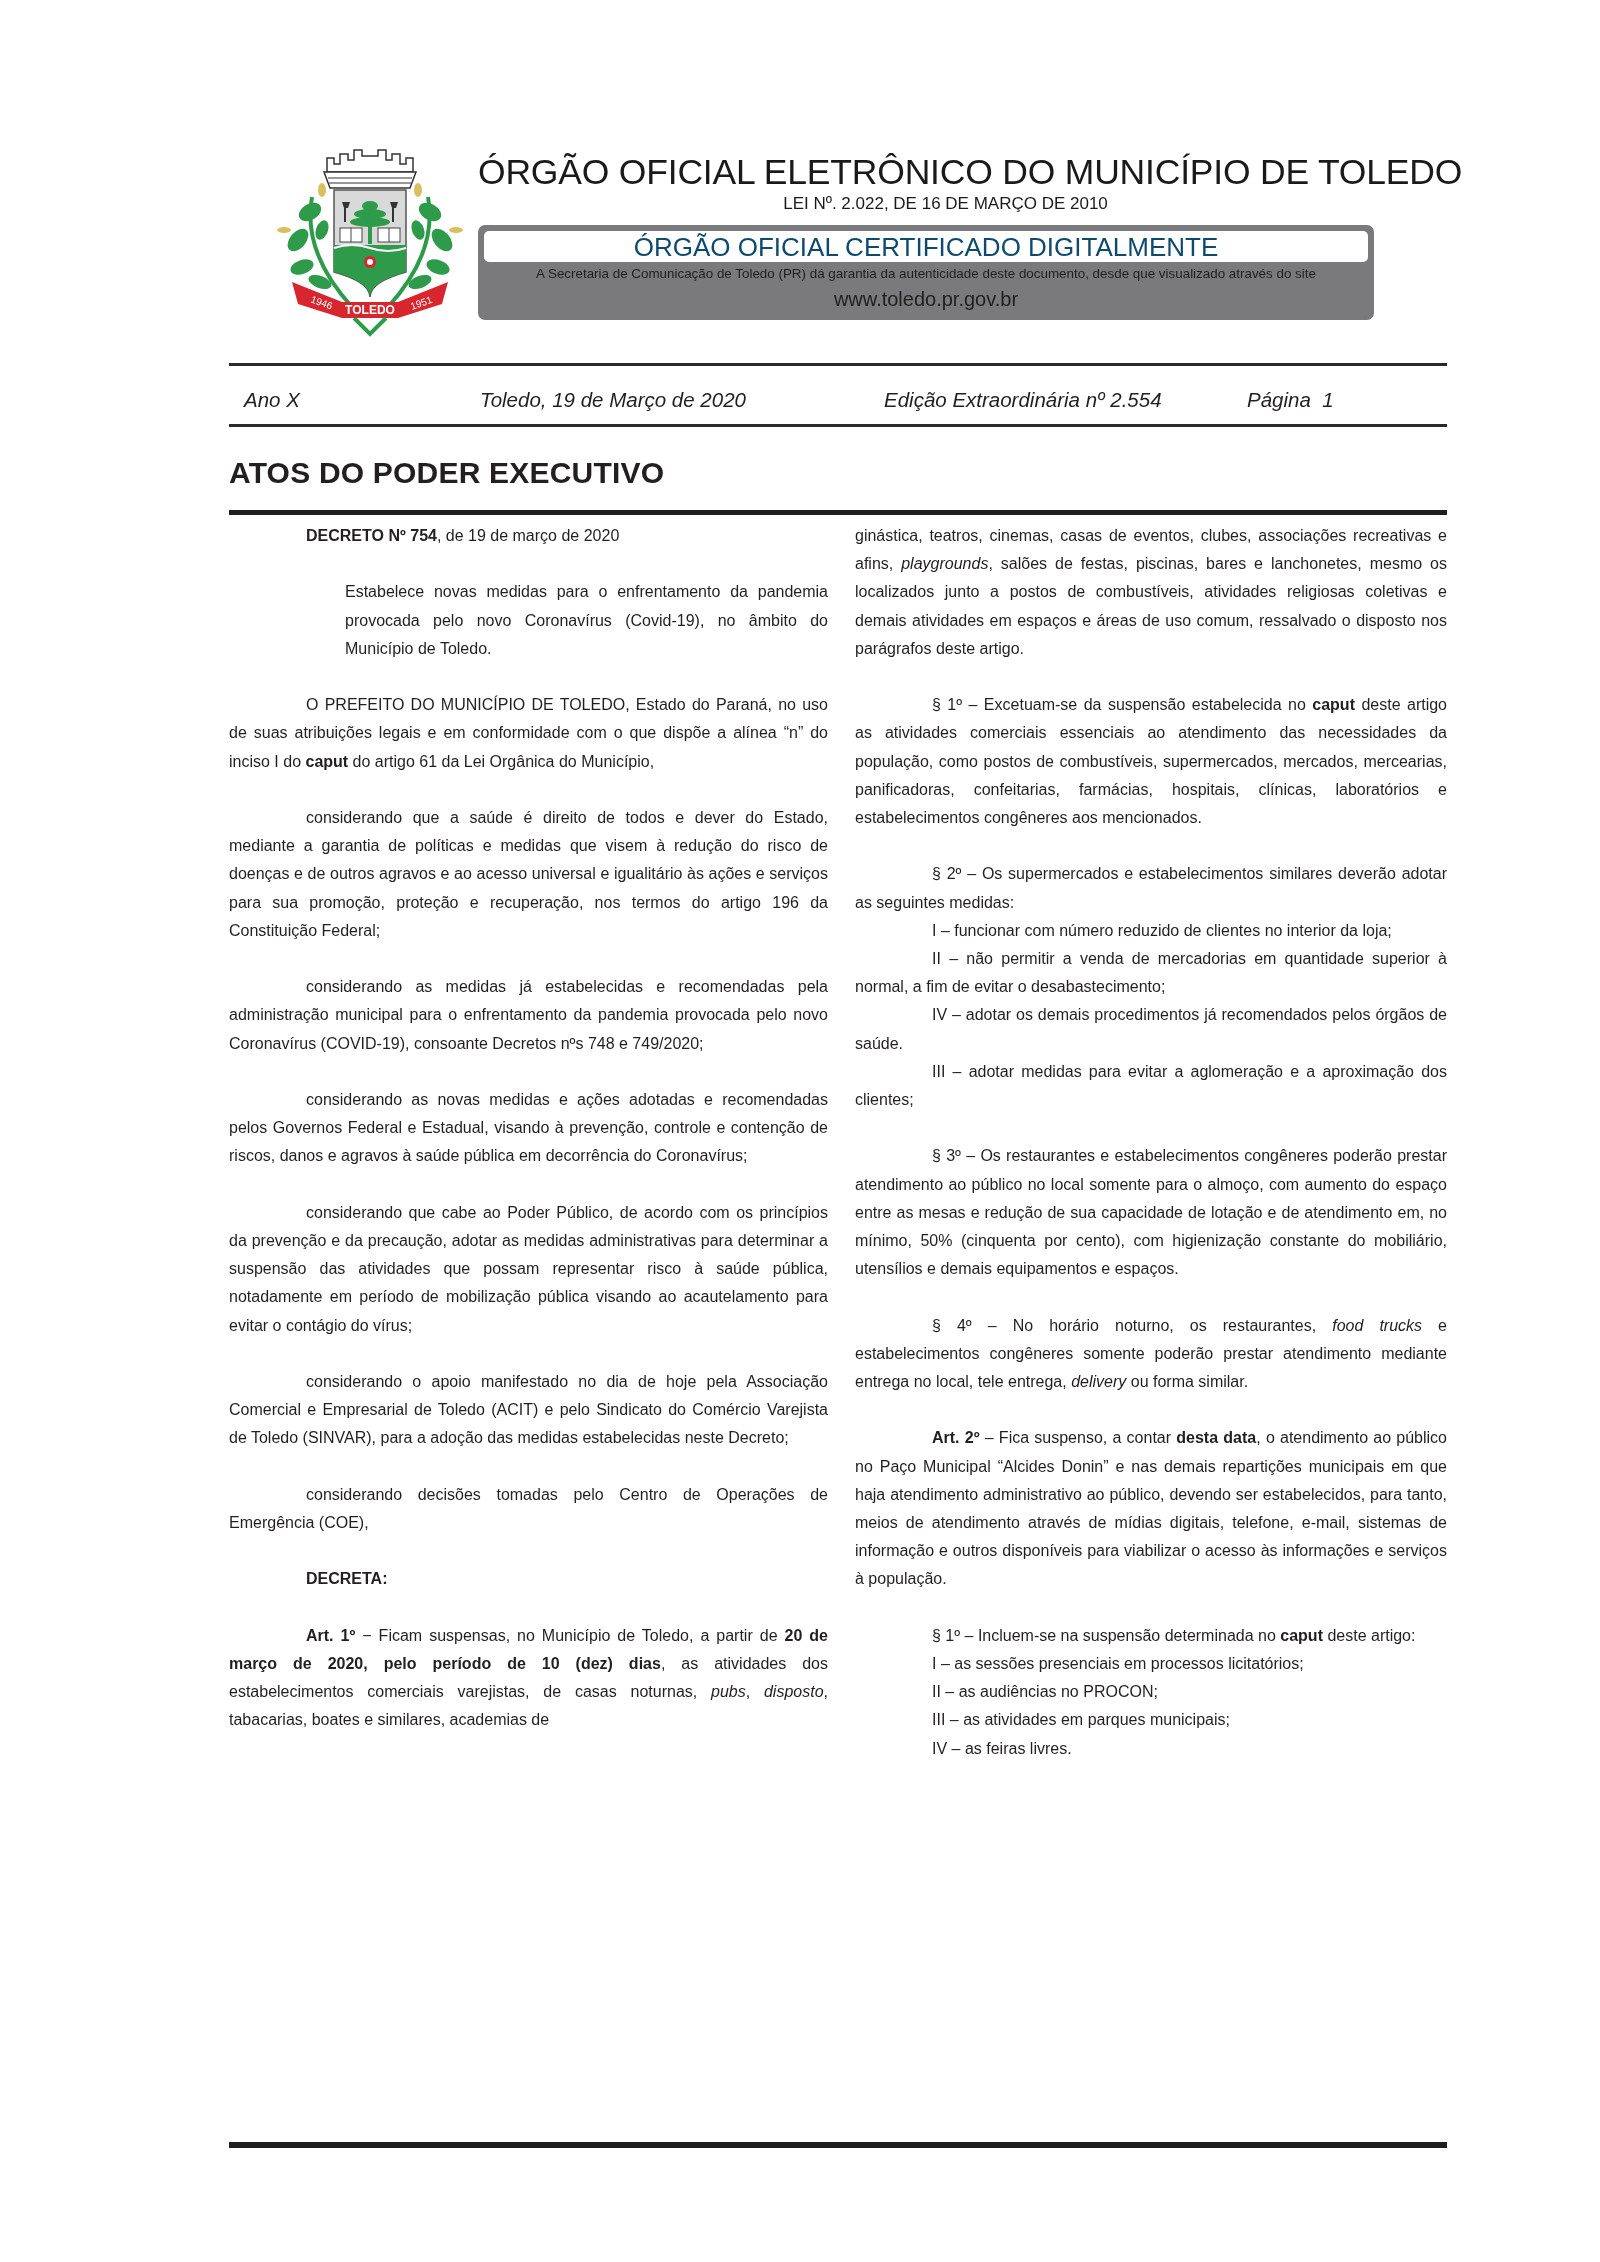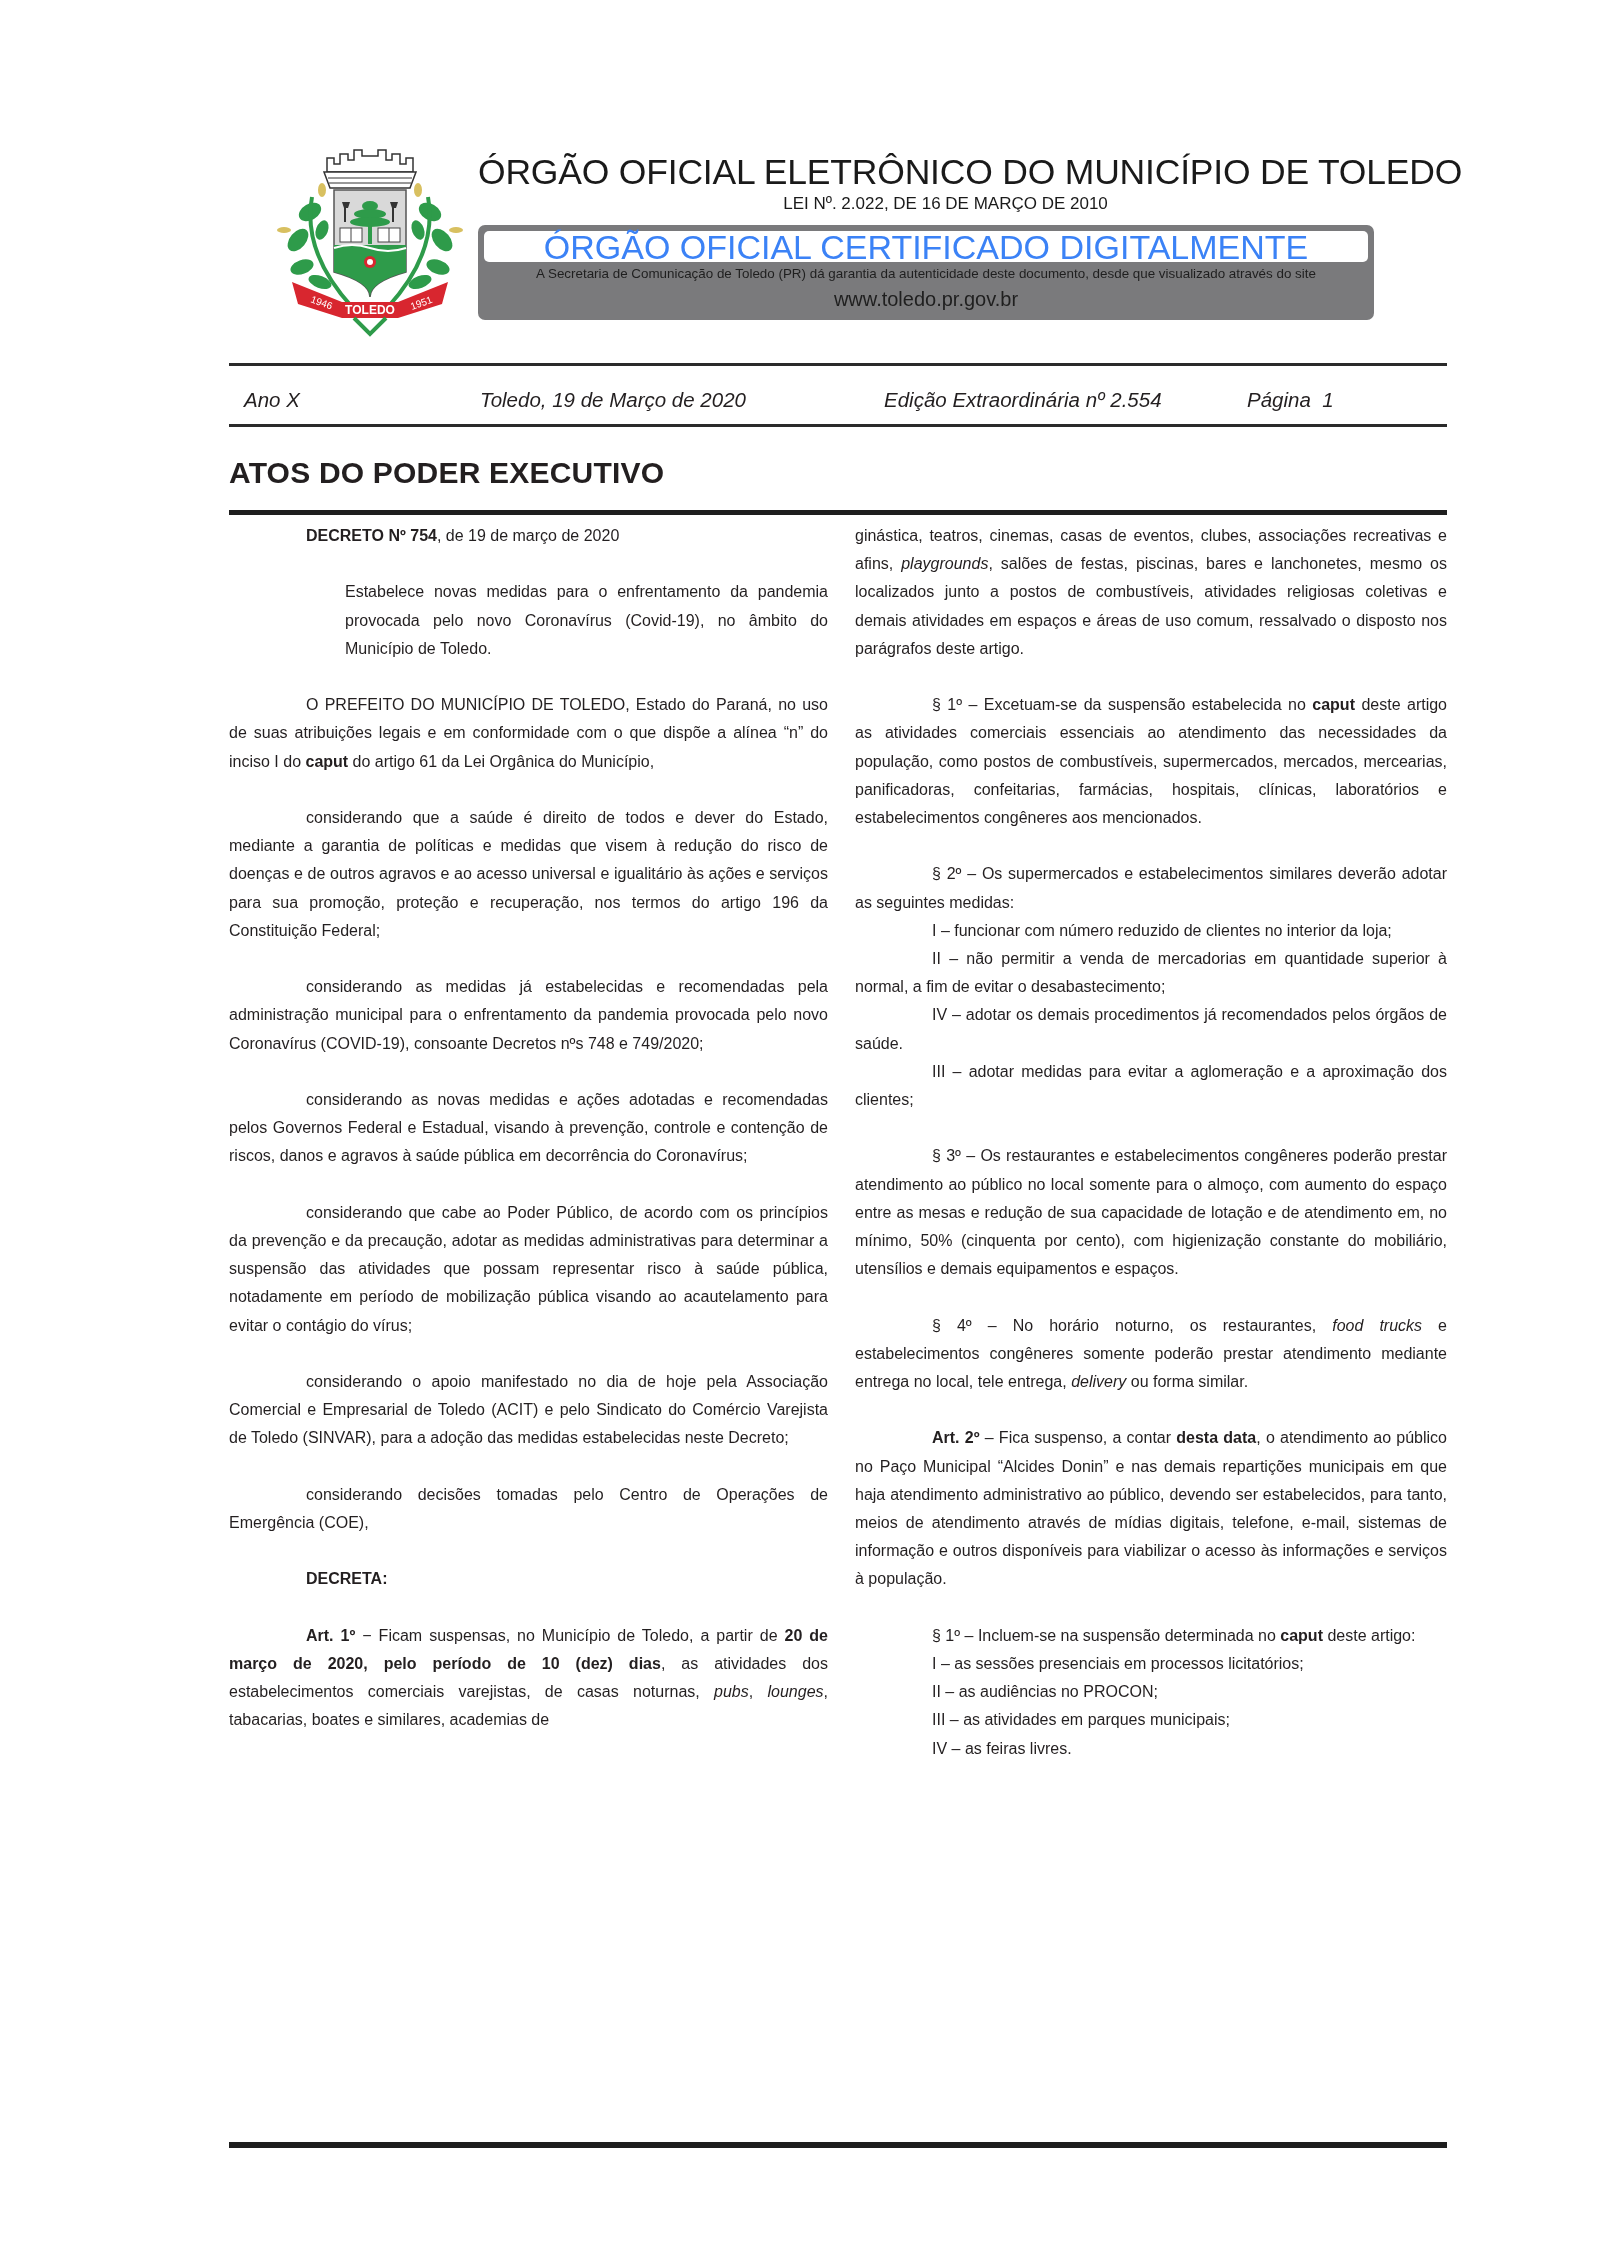--- a/index.html
+++ b/index.html
@@ -6,21 +6,21 @@
   body { width:1600px; height:2262px; position:relative; overflow:hidden;
          font-family:"Liberation Sans", sans-serif; color:#231f20; }
   .abs { position:absolute; }
 
   
   #coat { left:272px; top:142px; width:196px; height:196px; }
   #mast-title { left:478px; top:152px; width:895px; font-size:35.5px; line-height:40px; white-space:nowrap; color:#1a1a1a; letter-spacing:-0.2px; }
   #mast-law { left:478px; top:194px; width:895px; text-align:center; font-size:17px; line-height:20px; white-space:nowrap; color:#1a1a1a; padding-left:40px; box-sizing:border-box; }
   #cert-box { left:478px; top:225px; width:896px; height:95px; background:#7a7a7c; border-radius:7px; }
   #cert-inner { left:484px; top:231px; width:884px; height:31px; background:#ffffff; border-radius:5px; }
-  #cert-title { left:484px; top:231px; width:884px; text-align:center; font-size:34px; line-height:32px; color:#3b82f6; white-space:nowrap; }
+  #cert-title { left:484px; top:231px; width:884px; text-align:center; font-size:26px; line-height:32px; color:#0c4a6e; white-space:nowrap; }
   #cert-note { left:478px; top:266px; width:896px; text-align:center; font-size:13.4px; line-height:16px; color:#1f1f1f; white-space:nowrap; }
   #cert-url { left:478px; top:284px; width:896px; text-align:center; font-size:20px; line-height:30px; color:#1f1f1f; white-space:nowrap; }
 
   
   .rule { position:absolute; left:229px; width:1218px; background:#2a2a2a; }
   #rule-1 { top:363px; height:3px; }
   #rule-2 { top:424px; height:3px; }
   #rule-3 { top:510px; height:5px; background:#1e1e1e; }
   #rule-4 { top:2142px; height:6px; background:#1e1e1e; }
   .ed { position:absolute; top:388px; font-size:20.5px; line-height:24px; white-space:nowrap; color:#231f20;font-style:italic; }
@@ -128,21 +128,21 @@
   <p class="heading-line nojust"><b>DECRETO Nº 754</b><span>, de 19 de março de 2020</span></p>
   <p class="summary">Estabelece novas medidas para o enfrentamento da pandemia provocada pelo novo Coronavírus (Covid-19), no âmbito do Município de Toledo.</p>
   <p class="ind"><span>O PREFEITO DO MUNICÍPIO DE TOLEDO, Estado do Paraná, no uso de suas atribuições legais e em conformidade com o que dispõe a alínea “n” do inciso I do </span><b>caput</b><span> do artigo 61 da Lei Orgânica do Município,</span></p>
   <p class="ind">considerando que a saúde é direito de todos e dever do Estado, mediante a garantia de políticas e medidas que visem à redução do risco de doenças e de outros agravos e ao acesso universal e igualitário às ações e serviços para sua promoção, proteção e recuperação, nos termos do artigo 196 da Constituição Federal;</p>
   <p class="ind">considerando as medidas já estabelecidas e recomendadas pela administração municipal para o enfrentamento da pandemia provocada pelo novo Coronavírus (COVID-19), consoante Decretos nºs 748 e 749/2020;</p>
   <p class="ind">considerando as novas medidas e ações adotadas e recomendadas pelos Governos Federal e Estadual, visando à prevenção, controle e contenção de riscos, danos e agravos à saúde pública em decorrência do Coronavírus;</p>
   <p class="ind">considerando que cabe ao Poder Público, de acordo com os princípios da prevenção e da precaução, adotar as medidas administrativas para determinar a suspensão das atividades que possam representar risco à saúde pública, notadamente em período de mobilização pública visando ao acautelamento para evitar o contágio do vírus;</p>
   <p class="ind">considerando o apoio manifestado no dia de hoje pela Associação Comercial e Empresarial de Toledo (ACIT) e pelo Sindicato do Comércio Varejista de Toledo (SINVAR), para a adoção das medidas estabelecidas neste Decreto;</p>
   <p class="ind">considerando decisões tomadas pelo Centro de Operações de Emergência (COE),</p>
   <p class="ind nojust"><b>DECRETA:</b></p>
-  <p class="ind"><b>Art. 1º</b><span> − Ficam suspensas, no Município de Toledo, a partir de </span><b>20 de março de 2020, pelo período de 10 (dez) dias</b><span>, as atividades dos estabelecimentos comerciais varejistas, de casas noturnas, </span><i>pubs</i><span>, </span><i>lounges</i><span id="art1-split">, tabacarias, boates e similares, academias de</span></p>
+  <p class="ind"><b>Art. 1º</b><span> − Ficam suspensas, no Município de Toledo, a partir de </span><b>20 de março de 2020, pelo período de 10 (dez) dias</b><span>, as atividades dos estabelecimentos comerciais varejistas, de casas noturnas, </span><i>pubs</i><span>, </span><i>disposto</i><span id="art1-split">, tabacarias, boates e similares, academias de</span></p>
 </div>
 
 <div id="col-right" class="col">
   <p><span id="art1-cont">ginástica, teatros, cinemas, casas de eventos, clubes, associações recreativas e afins, </span><i>playgrounds</i><span>, salões de festas, piscinas, bares e lanchonetes, mesmo os localizados junto a postos de combustíveis, atividades religiosas coletivas e demais atividades em espaços e áreas de uso comum, ressalvado o disposto nos parágrafos deste artigo.</span></p>
   <p class="ind"><span>§ 1º – Excetuam-se da suspensão estabelecida no </span><b>caput</b><span> deste artigo as atividades comerciais essenciais ao atendimento das necessidades da população, como postos de combustíveis, supermercados, mercados, mercearias, panificadoras, confeitarias, farmácias, hospitais, clínicas, laboratórios e estabelecimentos congêneres aos mencionados.</span></p>
   <p class="ind">§ 2º – Os supermercados e estabelecimentos similares deverão adotar as seguintes medidas:</p>
   <p class="ind tight">I – funcionar com número reduzido de clientes no interior da loja;</p>
   <p class="ind tight">II – não permitir a venda de mercadorias em quantidade superior à normal, a fim de evitar o desabastecimento;</p>
   <p class="ind tight">IV – adotar os demais procedimentos já recomendados pelos órgãos de saúde.</p>
   <p class="ind tight">III – adotar medidas para evitar a aglomeração e a aproximação dos clientes;</p>

